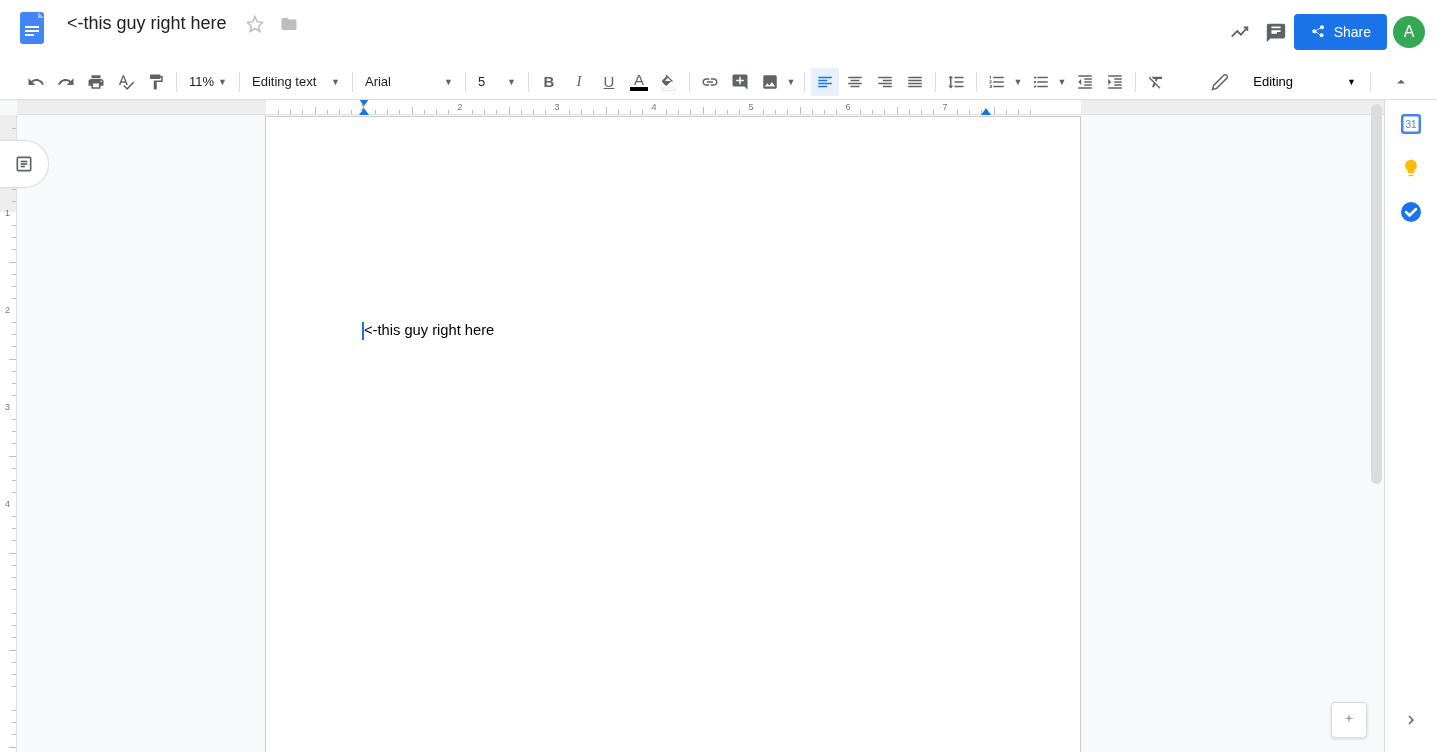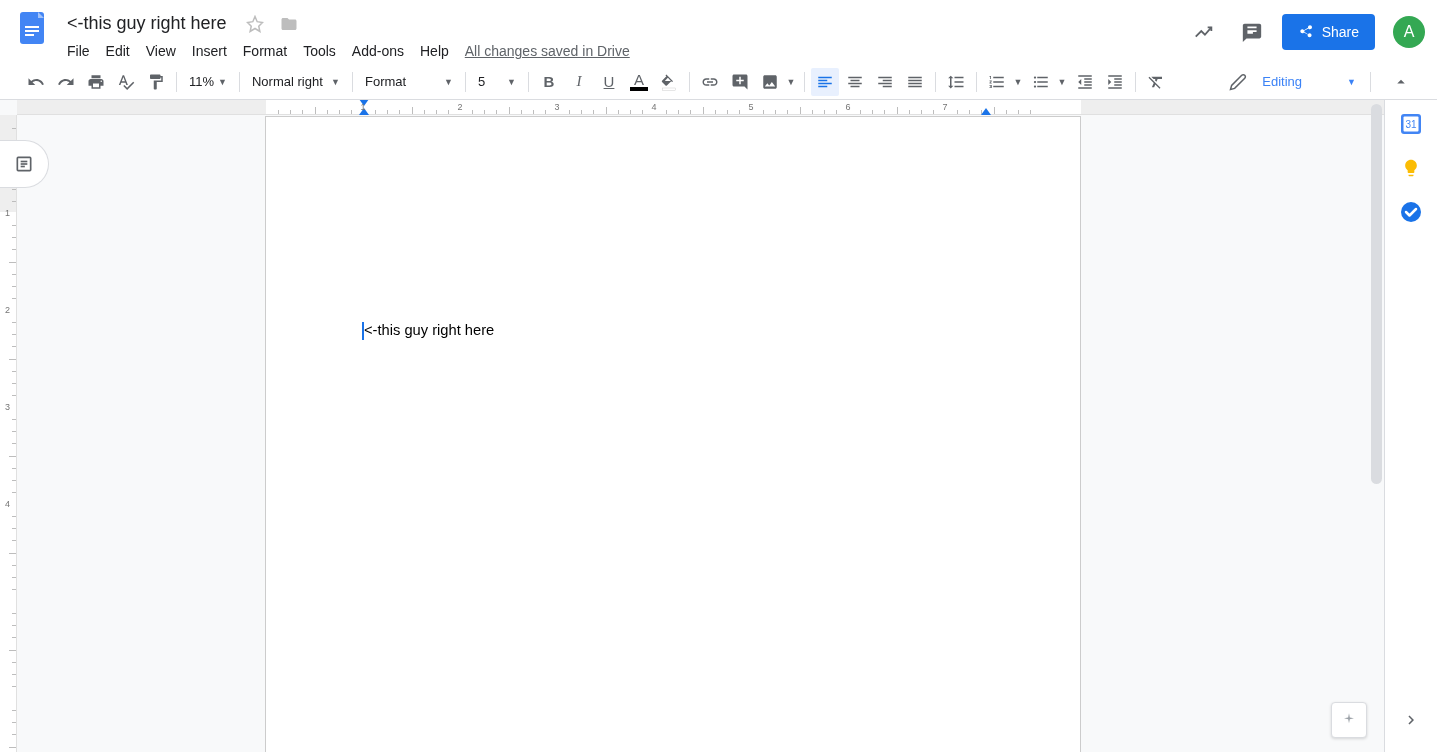--- a/index.html
+++ b/index.html
@@ -7,34 +7,34 @@
 .titlebar{display:flex;align-items:flex-start;height:64px;padding:8px 12px 0 12px}
 .app-logo{width:40px;height:40px;display:flex;align-items:center;justify-content:center;margin-right:8px;flex-shrink:0}
 .app-logo svg{width:36px;height:36px}
 .title-col{flex:1;display:flex;flex-direction:column;gap:2px;padding-top:2px}
 .title-row{display:flex;align-items:center;gap:8px}
 .doc-title{font-size:18px;color:#202124;padding:2px 6px;border:1px solid transparent;border-radius:2px;min-width:40px}
 .icon-btn{background:none;border:none;cursor:pointer;color:#5f6368;padding:4px;border-radius:4px;display:inline-flex;align-items:center;justify-content:center}
 .menubar{display:flex;gap:2px}
 .menu-item{padding:4px 7px;font-size:14px;color:#202124;cursor:pointer;border-radius:4px}
 .save-status{padding:4px 7px;font-size:14px;color:#5f6368;text-decoration:underline;cursor:pointer}
-.title-right{display:flex;align-items:center;gap:12px;padding-top:6px}
+.title-right{display:flex;align-items:center;gap:0;padding-top:6px}
 .right-icon{width:36px;height:36px;display:flex;align-items:center;justify-content:center;color:#5f6368;cursor:pointer;border-radius:50%}
 .share-btn{background:#1a73e8;color:#fff;border:none;border-radius:4px;height:36px;padding:0 16px;font-size:14px;font-weight:500;display:flex;align-items:center;gap:8px;cursor:pointer}
 .avatar{width:32px;height:32px;border-radius:50%;background:#34a853;color:#fff;display:flex;align-items:center;justify-content:center;font-size:16px;margin-left:6px;cursor:pointer}
 .toolbar{height:36px;border-bottom:1px solid #dadce0;display:flex;align-items:center;padding:0 22px;gap:2px}
 .tool-btn{width:28px;height:28px;display:flex;align-items:center;justify-content:center;color:#5f6368;cursor:pointer;border-radius:2px}
 .tool-btn.active{background:#e8f0fe;color:#1a73e8}
 .sep{width:1px;height:20px;background:#dadce0;margin:0 4px}
 .tool-combo{display:flex;align-items:center;gap:4px;padding:0 6px;height:28px;cursor:pointer;border-radius:2px;color:#202124}
 .tool-combo .arrow{color:#5f6368;font-size:9px}
 .tool-split{display:flex;align-items:center}
 .tool-split .tool-btn{border-top-right-radius:0;border-bottom-right-radius:0}
 .tool-split .arrow-btn{width:14px;height:28px;display:flex;align-items:center;justify-content:center;color:#5f6368;cursor:pointer;border-radius:0 2px 2px 0;font-size:9px}
-.editing-combo{margin-left:auto;display:flex;align-items:center;gap:15px;padding:0 8px;height:28px;cursor:pointer;border-radius:2px;color:#3b82f6}
+.editing-combo{margin-left:auto;display:flex;align-items:center;gap:24px;padding:0 8px;height:28px;cursor:pointer;border-radius:2px;color:#000000}
 .chevup{margin-left:10px;width:28px;height:28px;display:flex;align-items:center;justify-content:center;color:#5f6368;cursor:pointer;border-radius:2px}
 .workspace{position:absolute;top:100px;left:0;right:53px;bottom:0;background:#f8f9fa;overflow:hidden}
 .ruler-h{position:absolute;top:0;left:17px;right:0;height:15px;background:#fff;border-bottom:1px solid #e0e0e0;font-size:9px;color:#757575}
 .ruler-v{position:absolute;top:15px;left:0;width:17px;bottom:0;background:#fff;border-right:1px solid #e0e0e0;font-size:9px;color:#757575}
 .ruler-tick{position:absolute}
 .ruler-h .ruler-tick{top:2px;transform:translateX(-50%)}
 .ruler-v .ruler-tick{left:5px;transform:translateY(-50%)}
 .ruler-marker{position:absolute;color:#1a73e8}
 .ruler-grey{position:absolute;background:#eeeeee}
 .outline-tab{position:absolute;left:0;top:40px;width:49px;height:48px;background:#fff;border:1px solid #dadce0;border-left:none;border-radius:0 24px 24px 0;display:flex;align-items:center;justify-content:center;color:#5f6368;cursor:pointer;z-index:5}
@@ -75,31 +75,20 @@
         <svg width="18" height="18" viewBox="0 0 24 24" fill="none" stroke="#bdbdbd" stroke-width="2">
             <path d="M12 2l2.9 6.9L22 10l-5 4.9 1.5 7.1L12 18l-6.5 4 1.5-7.1L2 10l7.1-1.1z"></path>
           </svg>
       </button>
       <button class="icon-btn">
         <svg width="18" height="18" viewBox="0 0 24 24" fill="#bdbdbd">
             <path d="M10 4H4c-1.1 0-2 .9-2 2v12c0 1.1.9 2 2 2h16c1.1 0 2-.9 2-2V8c0-1.1-.9-2-2-2h-8l-2-2z"></path>
           </svg>
       </button>
     </div>
-    <div class="menubar">
-      <div class="menu-item">File</div>
-      <div class="menu-item">Edit</div>
-      <div class="menu-item">View</div>
-      <div class="menu-item">Insert</div>
-      <div class="menu-item">Format</div>
-      <div class="menu-item">Tools</div>
-      <div class="menu-item">Add-ons</div>
-      <div class="menu-item">Help</div>
-      <div class="save-status">All changes saved in Drive</div>
-    </div>
   </div>
   <div class="title-right">
     <div class="right-icon">
       <svg width="22" height="22" viewBox="0 0 24 24" fill="none" stroke="#5f6368" stroke-width="2">
           <path d="M3 17l6-6 4 4 7-8"></path>
           <path d="M16 7h4v4"></path>
         </svg>
     </div>
     <div class="right-icon">
       <svg width="22" height="22" viewBox="0 0 24 24" fill="#5f6368">
@@ -142,26 +131,26 @@
         <path d="M18 4V3c0-.55-.45-1-1-1H5c-.55 0-1 .45-1 1v4c0 .55.45 1 1 1h12c.55 0 1-.45 1-1V6h1v4H9v11c0 .55.45 1 1 1h2c.55 0 1-.45 1-1v-9h8V4h-3z"></path>
       </svg>
     </div>
   <div class="sep"></div>
   <div class="tool-combo">
       <span>11%</span>
       <span class="arrow">▼</span>
     </div>
   <div class="sep"></div>
   <div class="tool-combo" style="min-width:100px">
-      <span>Normal right</span>
+      <span>Editing text</span>
       <span class="arrow" style="margin-left:auto">▼</span>
     </div>
   <div class="sep"></div>
   <div class="tool-combo" style="min-width:100px">
-      <span>Format</span>
+      <span>Arial</span>
       <span class="arrow" style="margin-left:auto">▼</span>
     </div>
   <div class="sep"></div>
   <div class="tool-combo" style="min-width:50px;justify-content:space-between">
       <span>5</span>
       <span class="arrow">▼</span>
     </div>
   <div class="sep"></div>
   <div class="tool-btn">
       <span style="font-weight:bold;font-size:15px">B</span>

